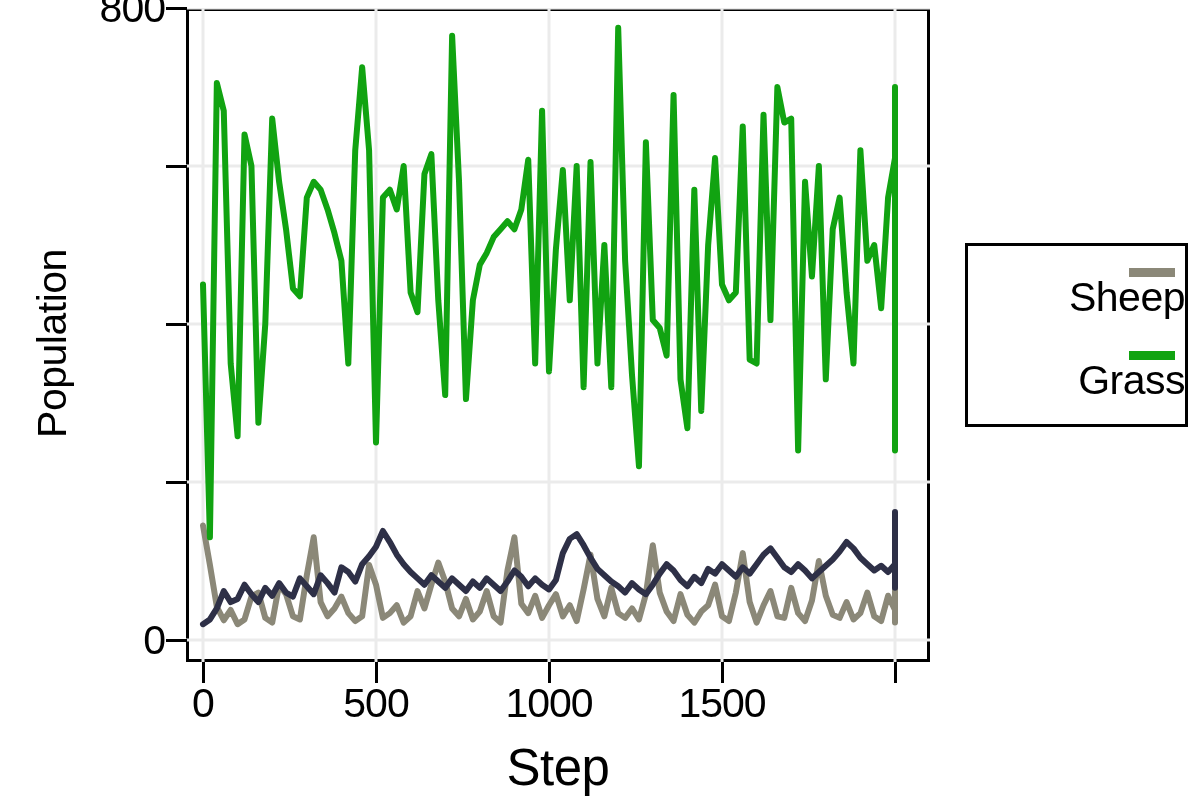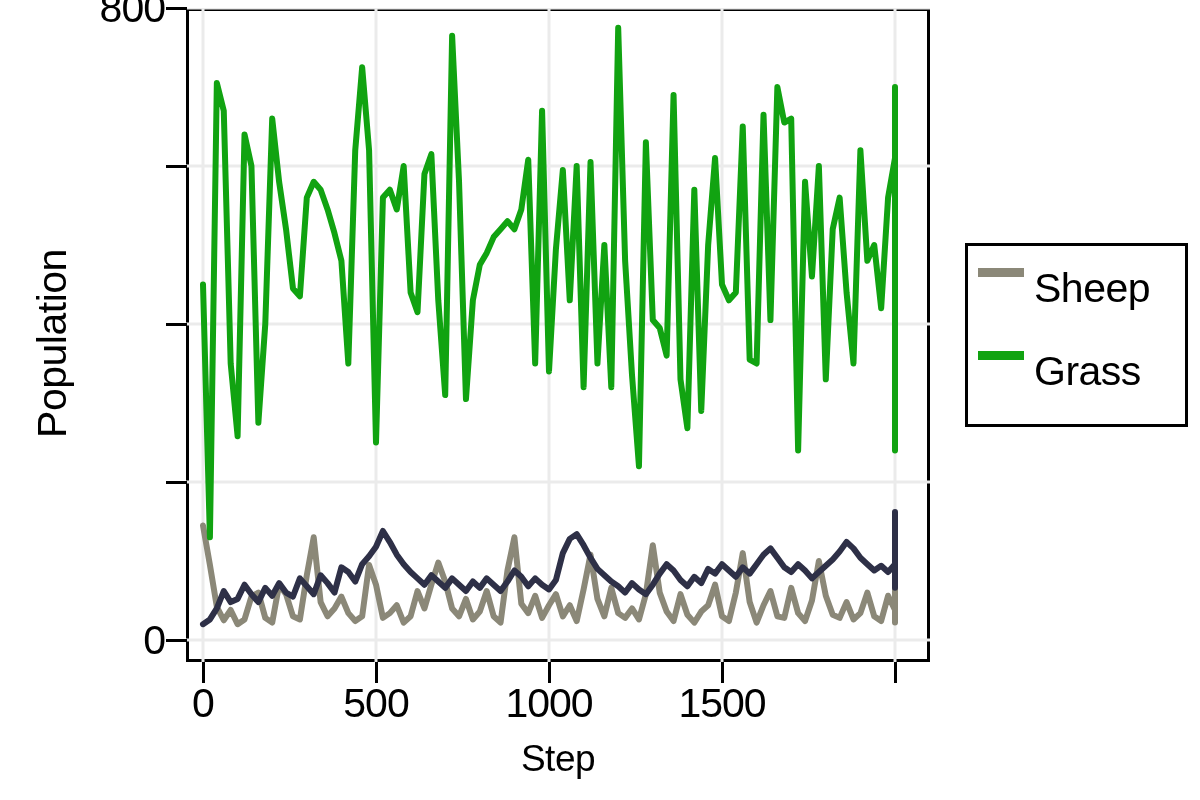--- a/index.html
+++ b/index.html
@@ -10,21 +10,21 @@
   
   #ylabel{
     position:absolute; left:-78px; top:320px; width:260px;
     text-align:center; font-size:41px; color:#000;
     transform:rotate(-90deg); transform-origin:center center;
     white-space:nowrap; letter-spacing:-0.5px;
   }
   
   #xlabel{
     position:absolute; left:186px; top:738px; width:744px;
-    text-align:center; font-size:37px; color:#000; letter-spacing:-0.5px;
+    text-align:center; font-size:51px; color:#000; letter-spacing:-0.5px;
   }
   
   .ytick{
     position:absolute; right:1035px; width:160px; text-align:right;
     font-size:41px; color:#000; line-height:1; letter-spacing:-1px;
   }
   .xtick{
     position:absolute; top:683px; width:200px; text-align:center;
     font-size:41px; color:#000; line-height:1; letter-spacing:-1px;
   }
@@ -34,21 +34,21 @@
     border:3px solid #000; box-sizing:border-box; background:#fff;
   }
   #plotsvg{position:absolute; left:186px; top:8px;}
   
   #legend{
     position:absolute; left:965px; top:243px; width:223px; height:184px;
     border:3px solid #000; background:#fff; box-sizing:border-box;
     display:flex; flex-direction:column; justify-content:space-around;
     padding:6px 0 6px 10px;
   }
-  .legrow{display:flex; align-items:flex-start; height:52px;}
+  .legrow{display:flex; align-items:flex-end; height:52px;flex-direction:column;}
   .legline{width:46px; height:9px; flex:0 0 auto; margin-right:10px;}
   .leglabel{font-size:41px; color:#000; line-height:1; letter-spacing:-0.5px;
             white-space:nowrap;}
 </style>
 </head>
 <body>
 
 <div id="root">
 
   <div id="ylabel">Population</div>

